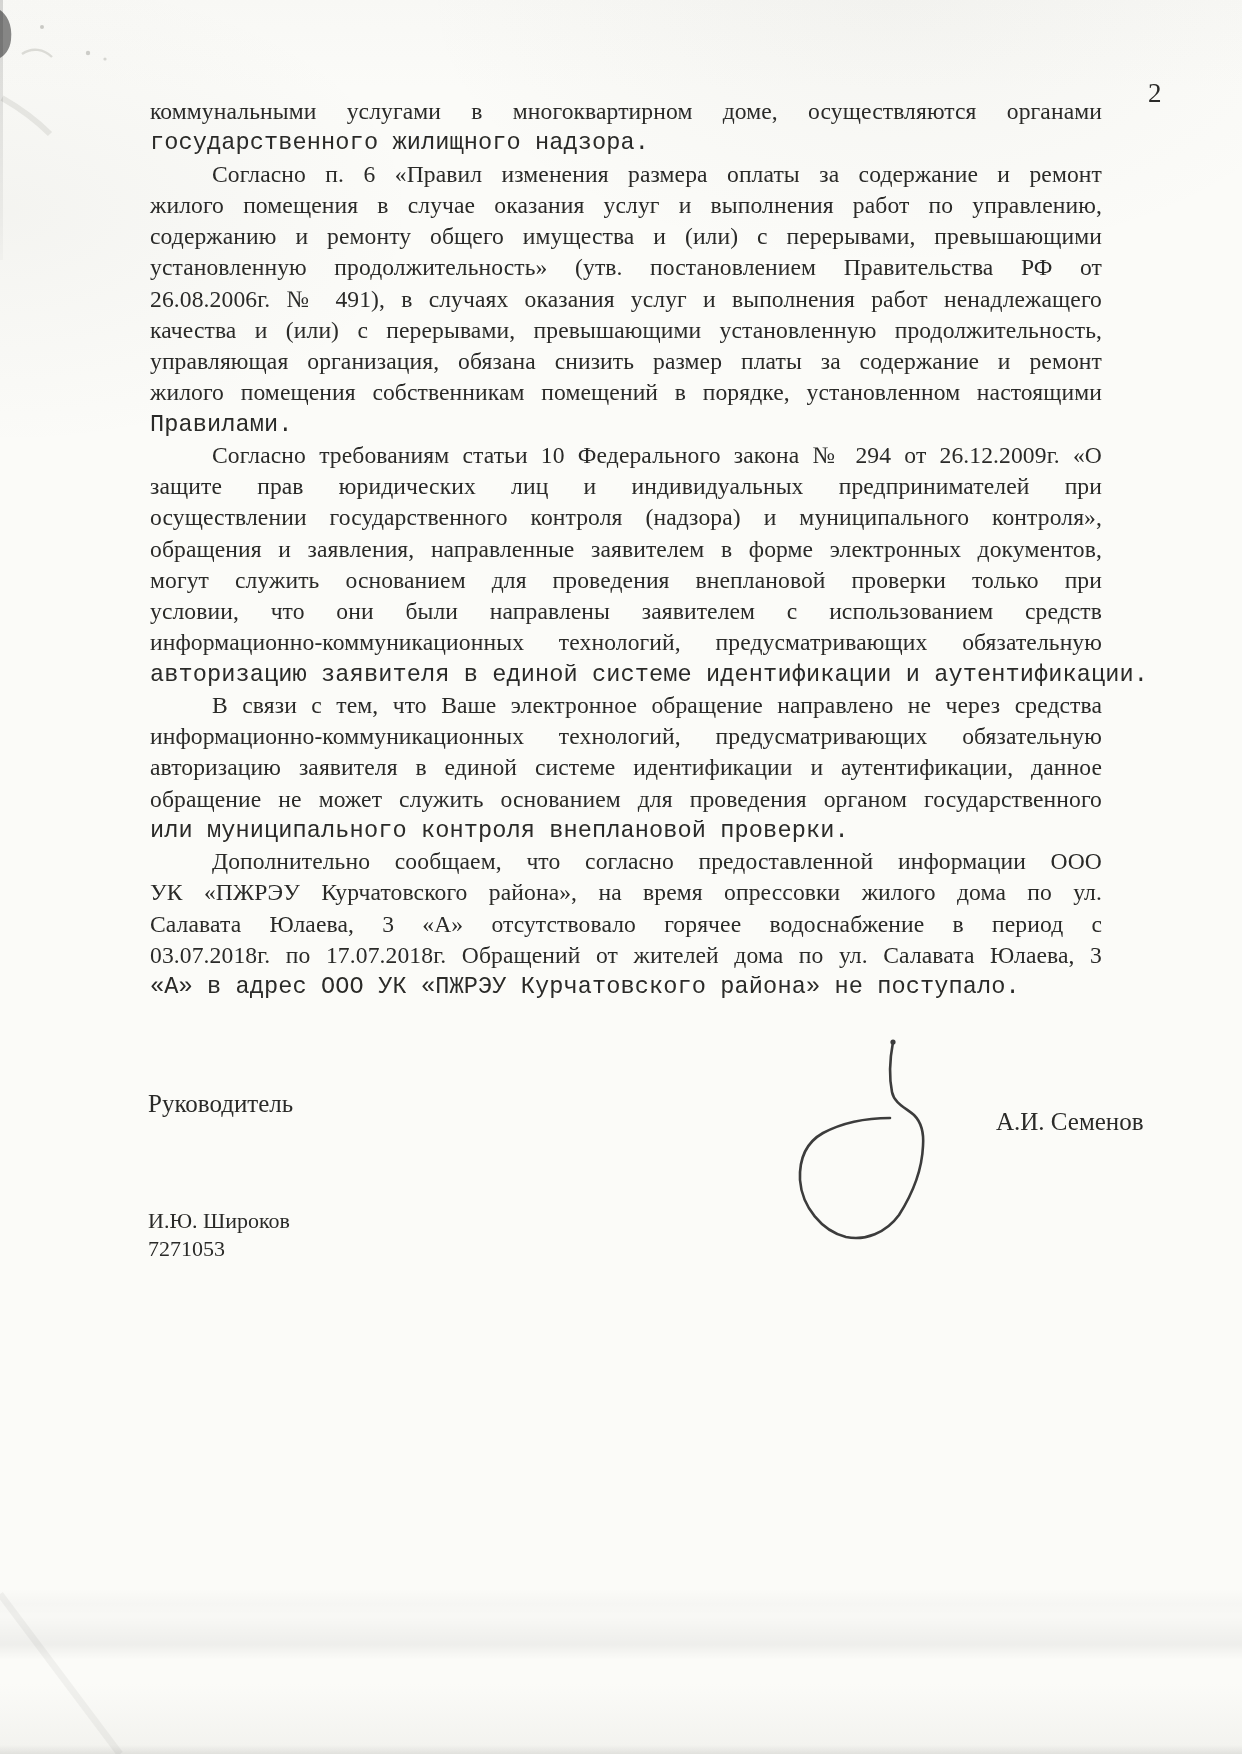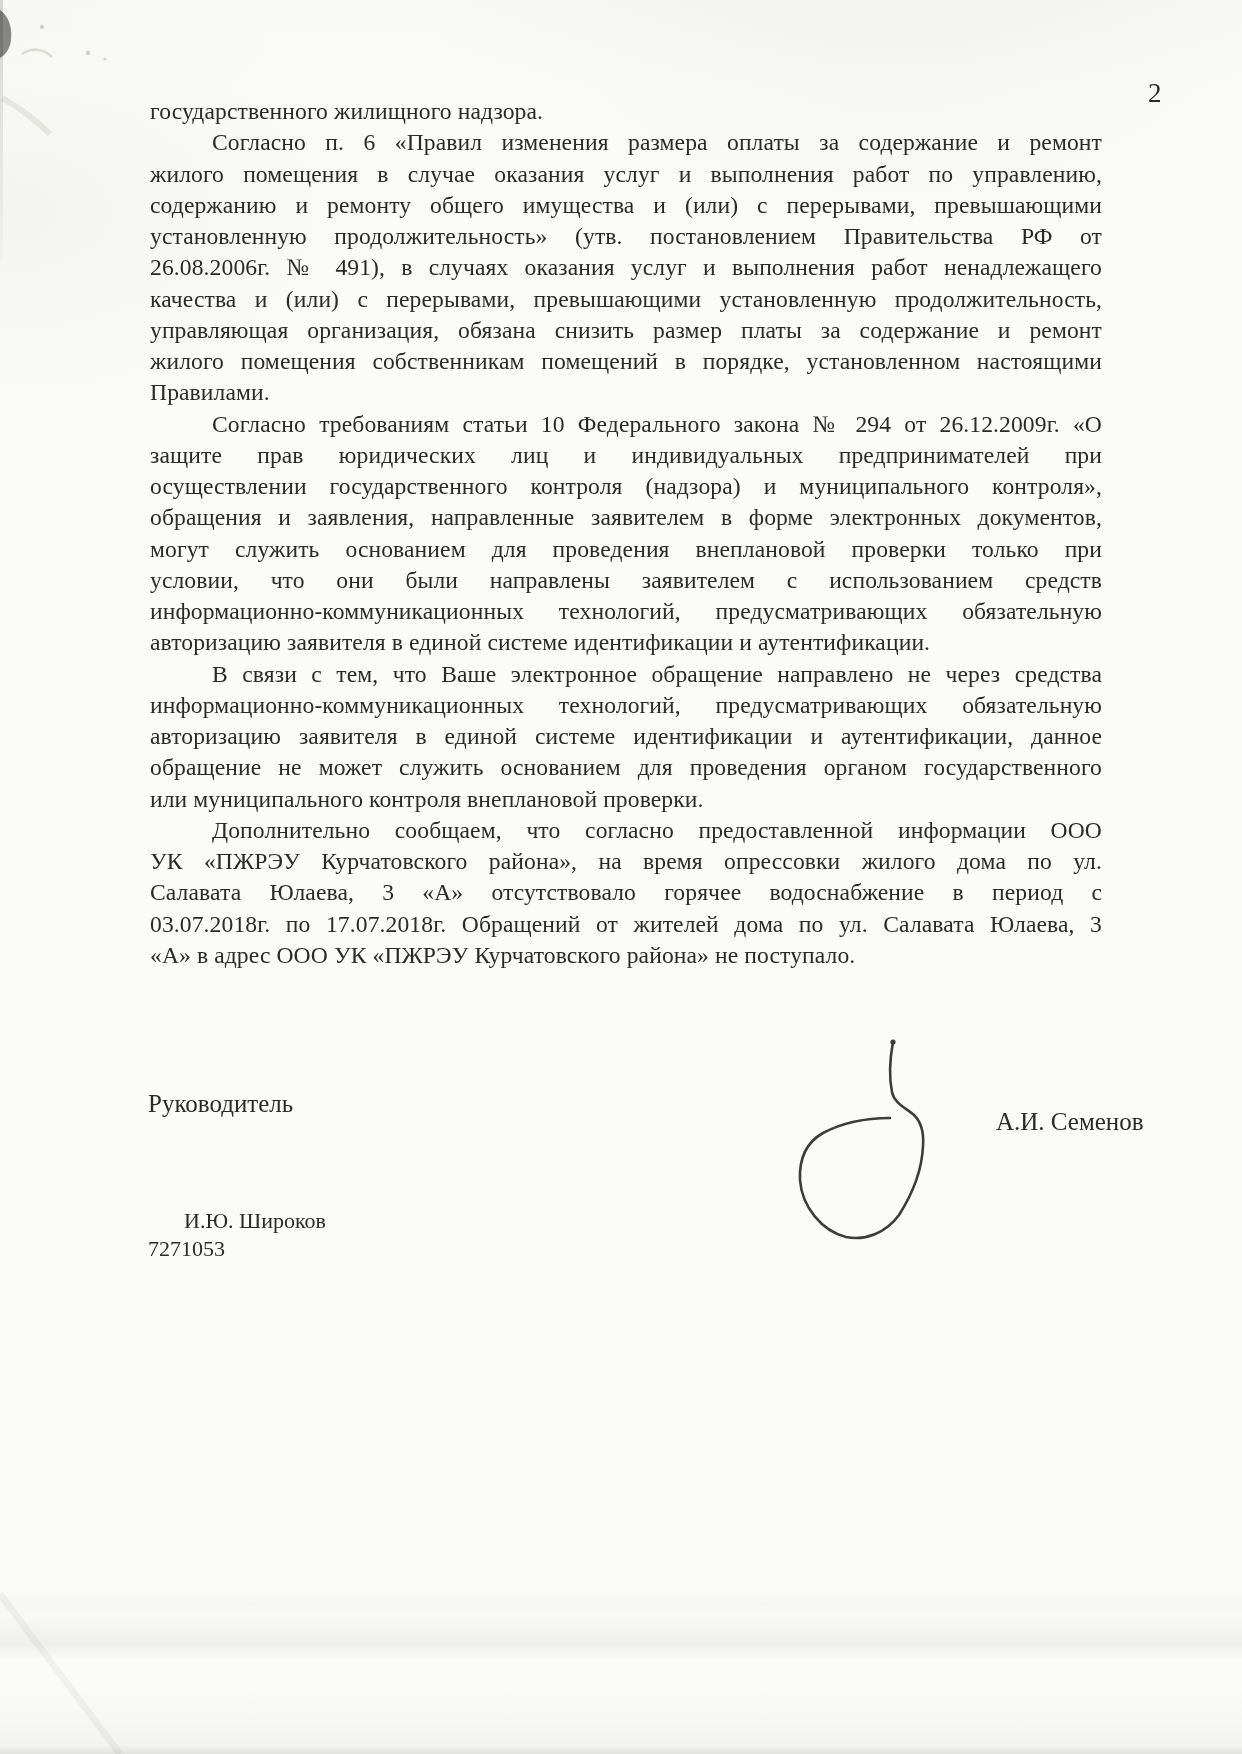--- a/index.html
+++ b/index.html
@@ -18,33 +18,33 @@
     position:absolute; left:1148px; top:78px;
     font-size:27px; line-height:30px;
   }
 
   .letter-body {
     position:absolute; left:150px; top:96px; width:952px;
     font-size:23.6px; line-height:31.25px;
     letter-spacing:0.1px;
   }
   .line { text-align:justify; text-align-last:justify; white-space:nowrap; }
-  .line.last { text-align-last:left; }
+  .line.last { text-align-last:left;font-family:Liberation Mono, monospace; }
   .line.indent { padding-left:62px; }
 
   .sig-role {
     position:absolute; left:148px; top:1090px; font-size:25px; white-space:nowrap;
   }
   .sig-name {
     position:absolute; left:996px; top:1108px; font-size:25px; white-space:nowrap;
   }
   .sig-svg { position:absolute; left:780px; top:1025px; }
 
   .executor-name {
-    position:absolute; left:148px; top:1208px; font-size:22px; white-space:nowrap;margin-left:36px;
+    position:absolute; left:148px; top:1208px; font-size:22px; white-space:nowrap;
   }
   .executor-phone {
     position:absolute; left:148px; top:1236px; font-size:22px; white-space:nowrap;
   }
 
   
   .artifact-tl { position:absolute; left:0; top:0; }
   .scan-streaks {
     position:absolute; left:0; top:1588px; width:100%; height:72px;
     background:
@@ -63,20 +63,21 @@
   .crease-bl { position:absolute; left:0; bottom:0; }
 </style>
 </head>
 <body>
 
 <div class="page">
 
   <div class="page-number">2</div>
 
   <div class="letter-body">
+      <div class="line">коммунальными услугами в многоквартирном доме, осуществляются органами</div>
       <div class="line last">государственного жилищного надзора.</div>
       <div class="line indent">Согласно п. 6 «Правил изменения размера оплаты за содержание и ремонт</div>
       <div class="line">жилого помещения в случае оказания услуг и выполнения работ по управлению,</div>
       <div class="line">содержанию и ремонту общего имущества и (или) с перерывами, превышающими</div>
       <div class="line">установленную продолжительность» (утв. постановлением Правительства РФ от</div>
       <div class="line">26.08.2006г. № 491), в случаях оказания услуг и выполнения работ ненадлежащего</div>
       <div class="line">качества и (или) с перерывами, превышающими установленную продолжительность,</div>
       <div class="line">управляющая организация, обязана снизить размер платы за содержание и ремонт</div>
       <div class="line">жилого помещения собственникам помещений в порядке, установленном настоящими</div>
       <div class="line last">Правилами.</div>

